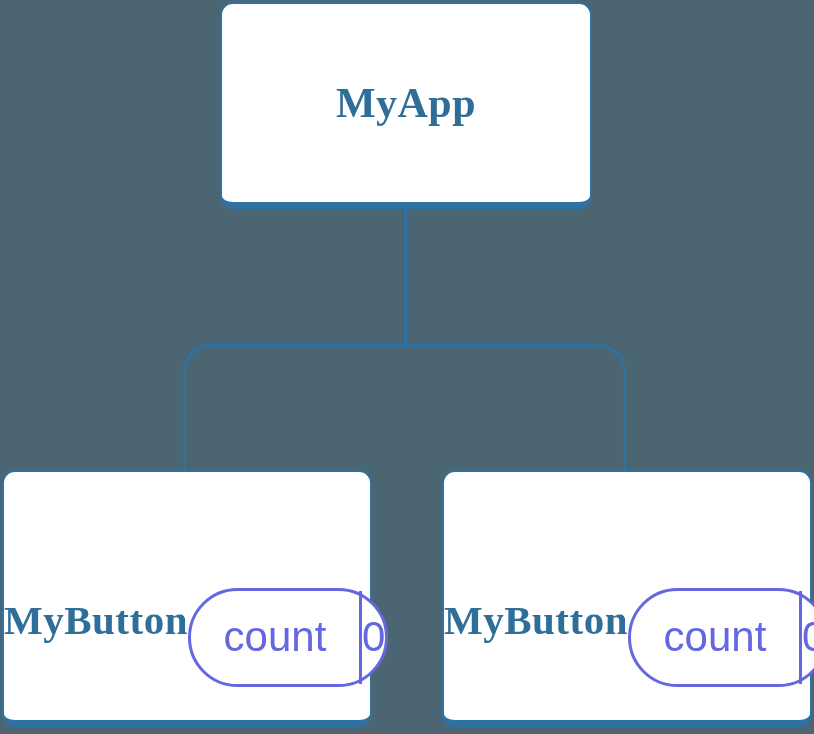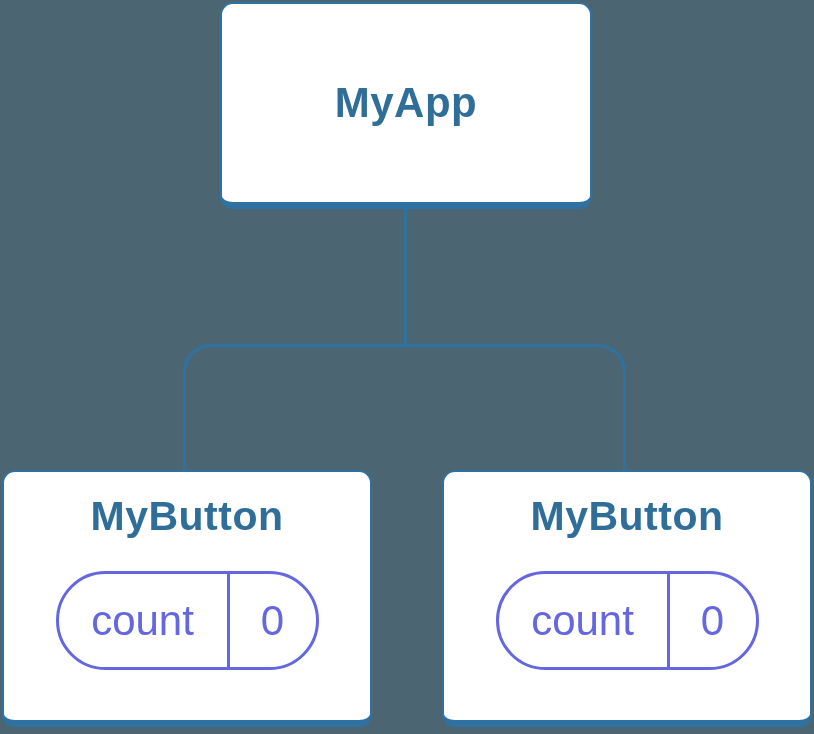--- a/index.html
+++ b/index.html
@@ -23,32 +23,33 @@
     border:2px solid var(--blue);
     border-bottom-width:7px;
     border-radius:13px;
     box-sizing:border-box;
   }
   .node-root{
     left:220px;top:2px;width:372px;height:207px;
     display:flex;align-items:center;justify-content:center;
   }
   .node-child{
-    display:flex;flex-direction:column;align-items:center;
-    padding-top:24px;
+    display:flex;flex-direction:row;align-items:center;
+    padding-top:48px;
   }
   .node-child-left{left:2px;top:470px;width:370px;height:257px;}
   .node-child-right{left:442px;top:470px;width:370px;height:257px;}
   .node-label{
     color:var(--text-blue);
     font-size:42px;
     font-weight:600;
     letter-spacing:0.5px;
     line-height:1;
     white-space:nowrap;
+    font-family:Liberation Serif, serif;
   }
   .node-child .node-label{font-size:41px;}
   
   .stem{
     position:absolute;
     left:404px;top:207px;
     width:3px;height:140px;
     background:var(--blue);
   }
   .bracket{

